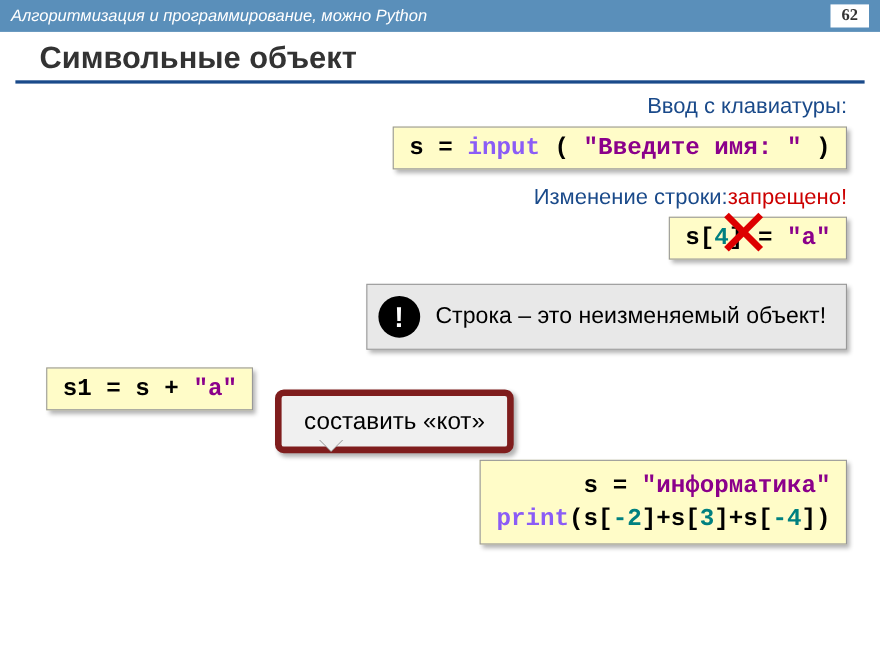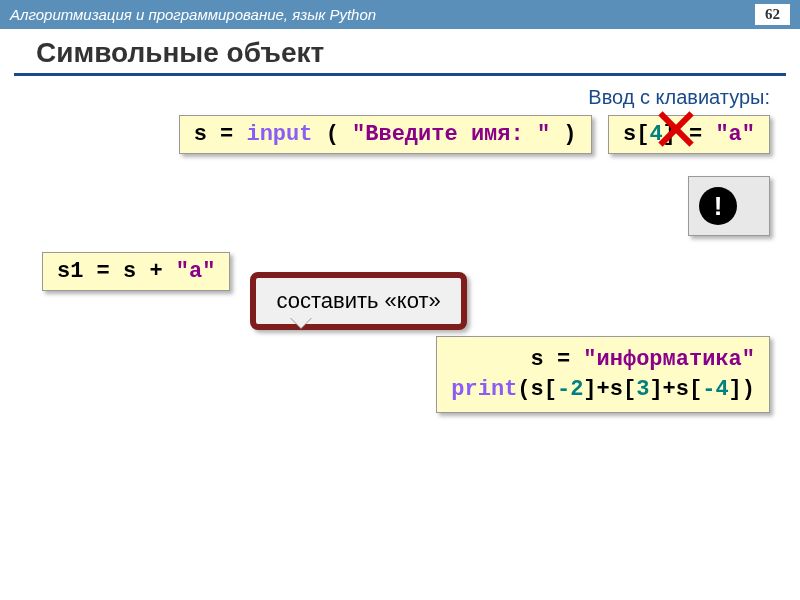--- a/index.html
+++ b/index.html
@@ -152,43 +152,47 @@
       display: inline-block;
       margin-left: 12px;
       margin-top: 6px;
       line-height: 1.35;
     }
   </style>
 </head>
 <body>
 
 <div class="header-bar">
-  <span>Алгоритмизация и программирование, язык Python</span>
+  <span>Алгоритмизация и программирование, можно Python</span>
   <span class="page-num">62</span>
 </div>
 
 <h1 class="title">Символьные объект</h1>
 
 <div class="content">
 
   <div class="label-text">Ввод с клавиатуры:</div>
   <div class="code-box">
     <span>s = </span><span class="kw-blue">input</span><span> ( </span><span class="str-purple">"Введите имя: "</span><span> )</span>
   </div>
 
+  <div class="label-text">
+    <span>Изменение строки:</span><span class="forbidden">запрещено!</span>
+  </div>
   <div class="code-box2">
     <div class="code-box">
       <span>s[</span><span class="num-teal">4</span><span>] = </span><span class="str-purple">"a"</span>
     </div>
     <div class="red-x"></div>
   </div>
 
   <div style="clear:both"></div>
   <div class="callout">
     <div class="callout-badge">!</div>
+    <span>Строка – это неизменяемый объект!</span>
   </div>
 
 
   <div class="row2">
     <div class="code-box" style="margin-left:0">
       <span>s1 = s + </span><span class="str-purple">"a"</span>
     </div>
     <div class="speech">
       <span>составить «кот»</span>
     </div>

